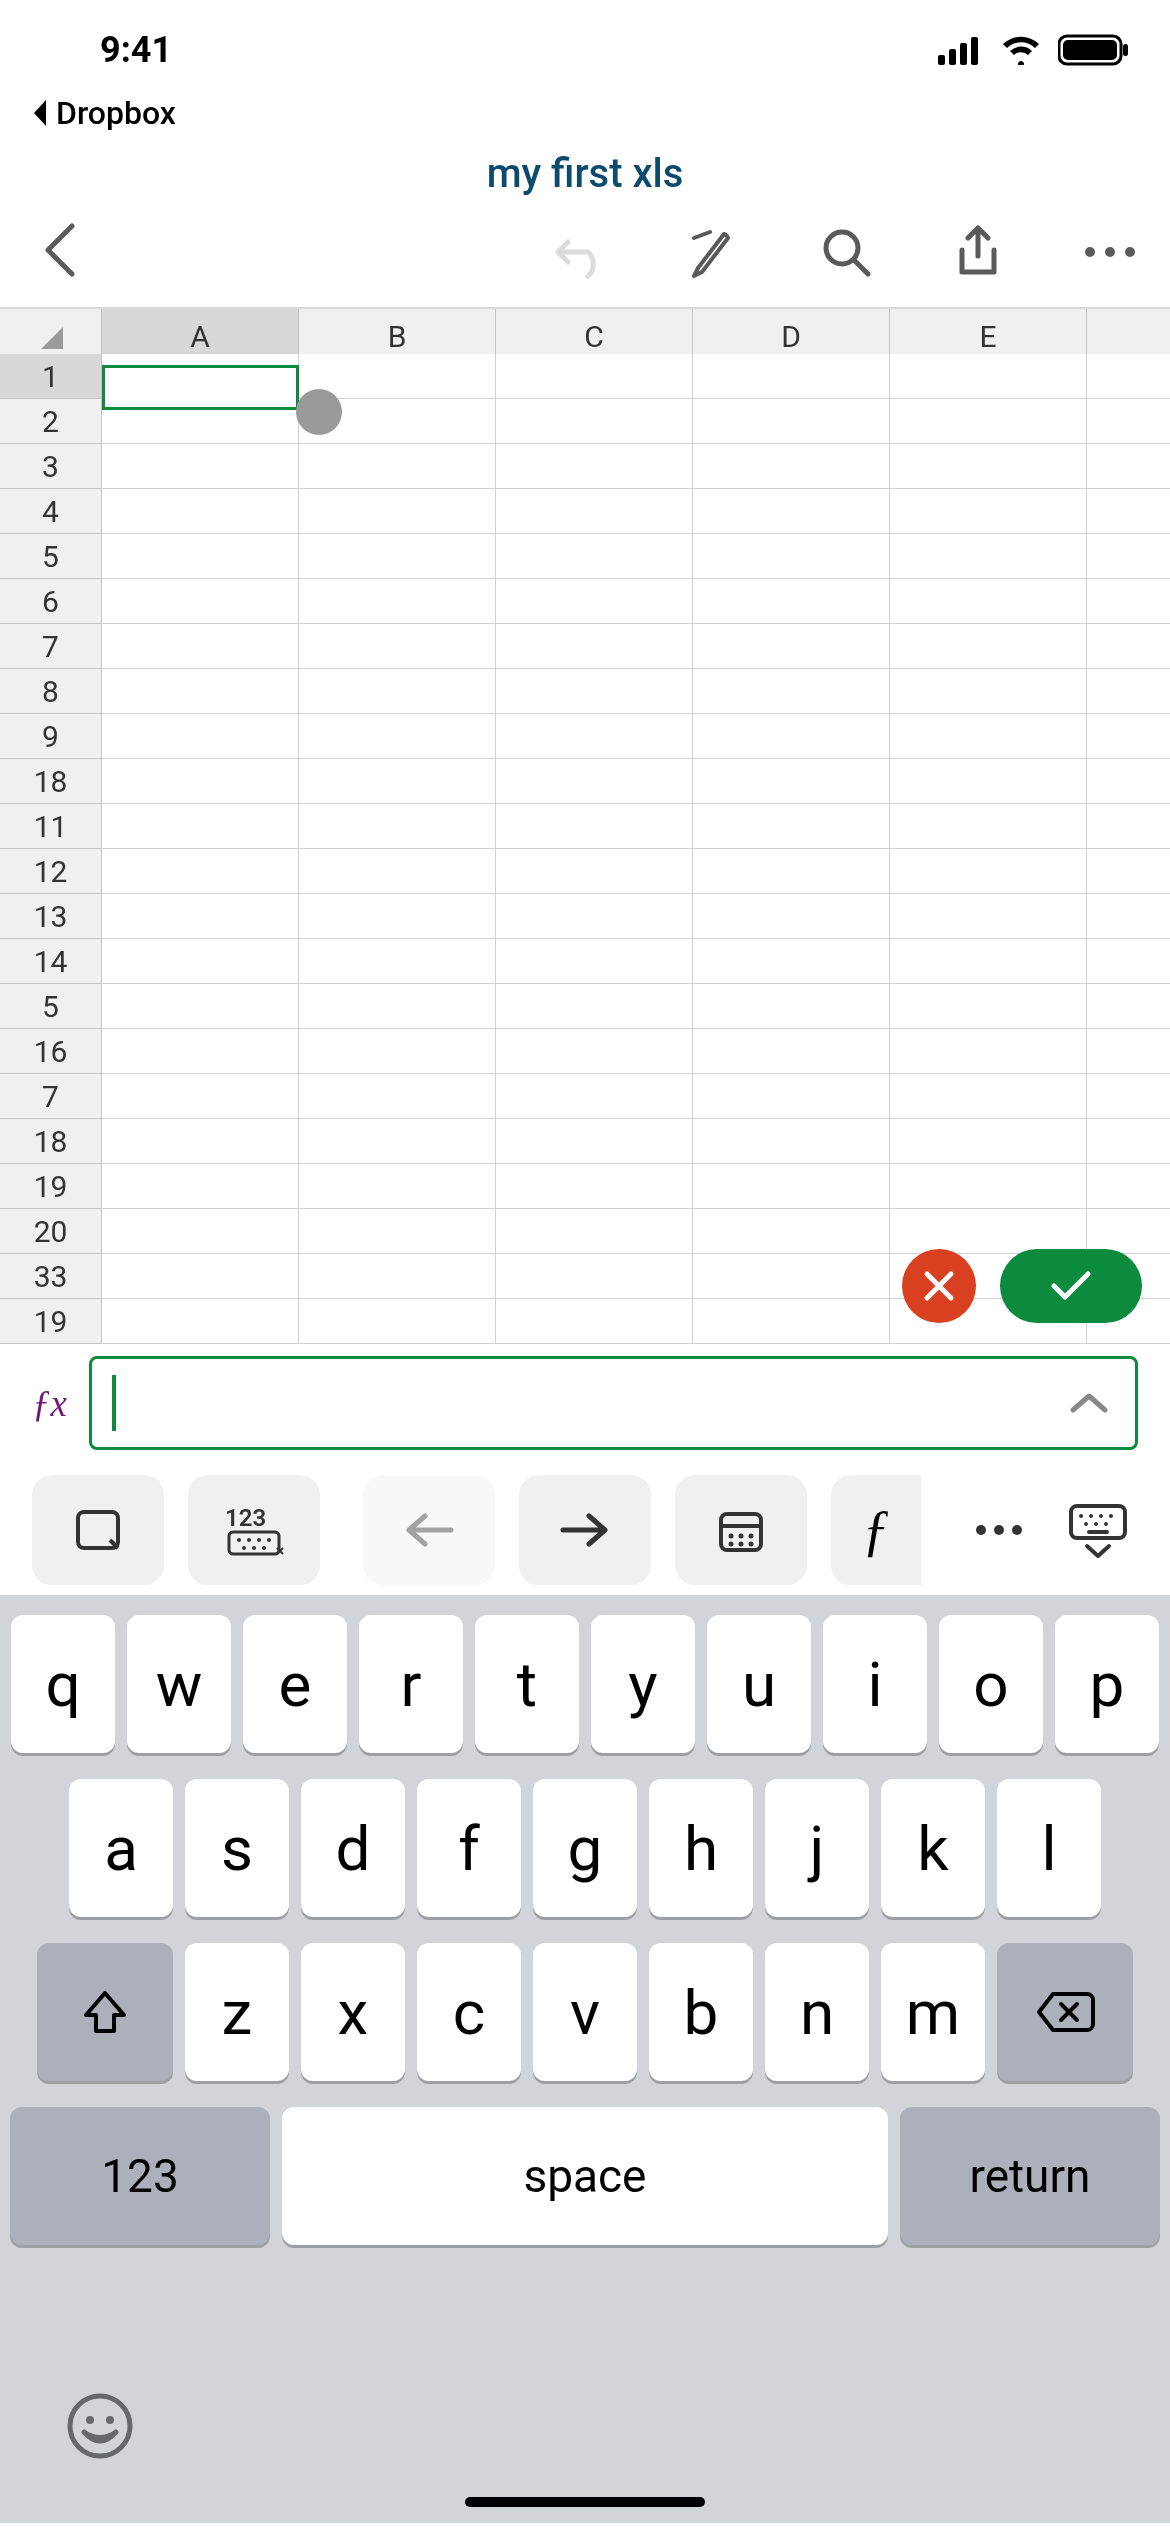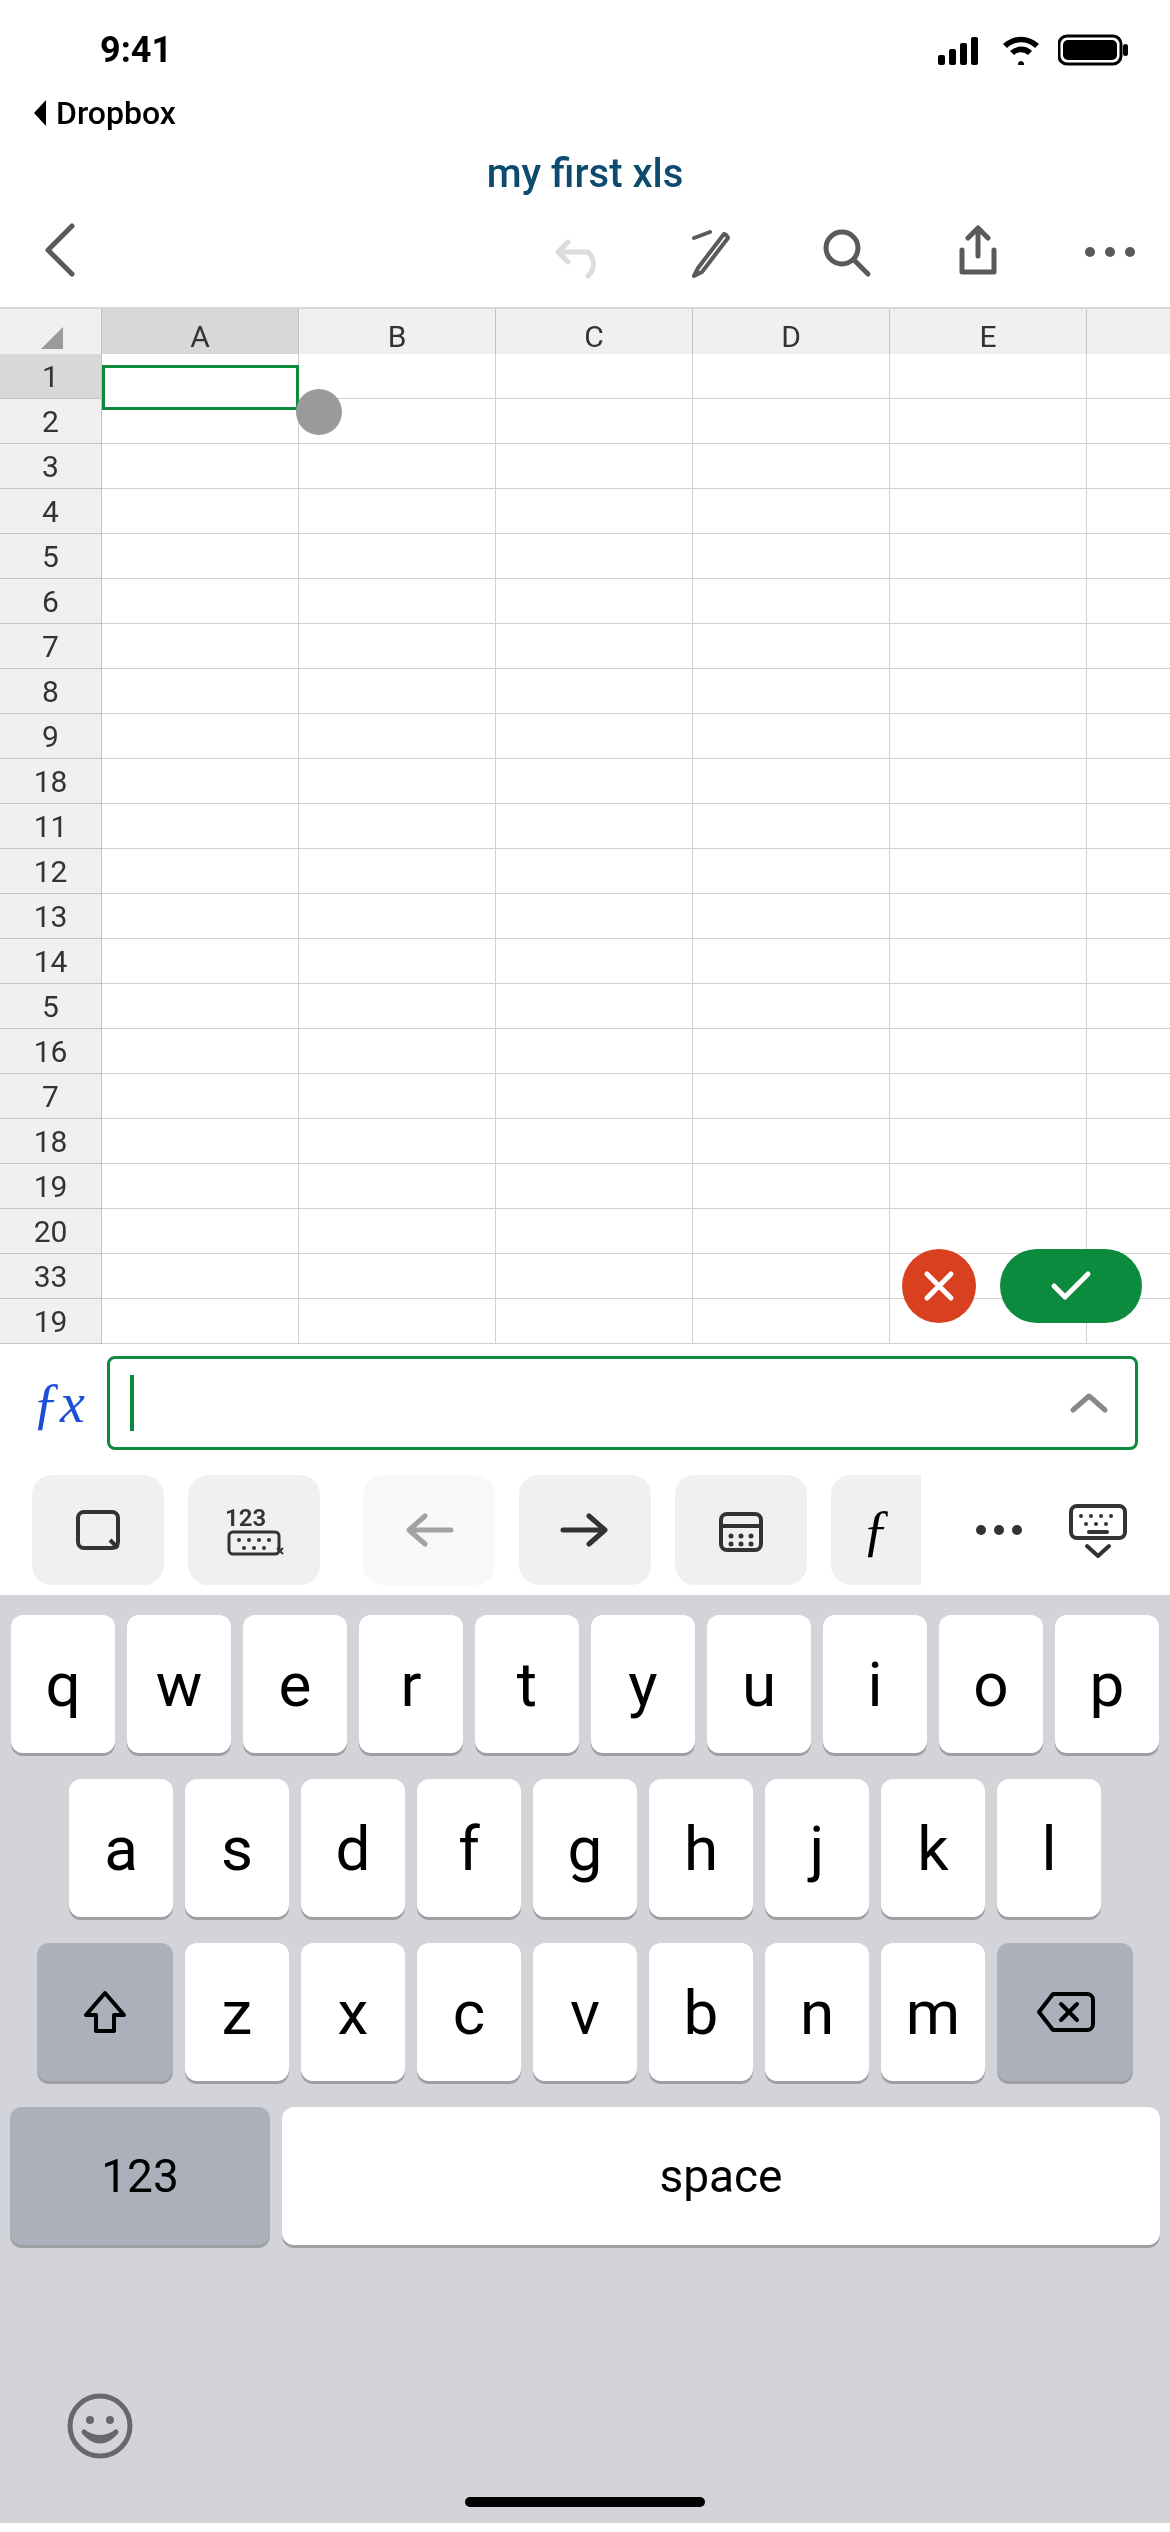--- a/index.html
+++ b/index.html
@@ -162,22 +162,22 @@
       height: 124px;
       display:flex;
       align-items:center;
       padding: 0 32px;
       gap: 22px;
       background:#fff;
     }
     .fx-label {
       font-family: "Times New Roman", serif;
       font-style: italic;
-      font-size: 56px;
-      color: #1d4ed8;
+      font-size: 37px;
+      color: #701a75;
     }
     .formula-input-wrap {
       flex:1;
       height: 94px;
       border: 3px solid #0c8a3e;
       border-radius: 8px;
       display:flex;
       align-items:center;
       padding: 0 20px;
       position: relative;
@@ -660,20 +660,21 @@
     <div class="key fn del">
       <svg width="60" height="44" viewBox="0 0 60 44">
           <path d="M18 4 H52 A6 6 0 0 1 58 10 V34 A6 6 0 0 1 52 40 H18 L4 22 Z" stroke="#000" stroke-width="4" fill="none" stroke-linejoin="round"></path>
           <path d="M26 14 L42 30 M42 14 L26 30" stroke="#000" stroke-width="4" stroke-linecap="round"></path>
         </svg>
     </div>
   </div>
   <div class="kb-row row4">
     <div class="key fn wide-nums">123</div>
     <div class="key space">space</div>
+    <div class="key return">return</div>
   </div>
   <div class="emoji-row">
     <span class="emoji-btn">
       <svg width="72" height="72" viewBox="0 0 72 72">
           <circle cx="36" cy="36" r="30" stroke="#68686c" stroke-width="5" fill="none"></circle>
           <circle cx="26" cy="30" r="4" fill="#68686c"></circle>
           <circle cx="46" cy="30" r="4" fill="#68686c"></circle>
           <path d="M20 42 Q36 60 52 42" stroke="#68686c" stroke-width="5" fill="none" stroke-linecap="round"></path>
           <path d="M20 42 Q36 52 52 42" stroke="#68686c" stroke-width="4" fill="none"></path>
         </svg>

